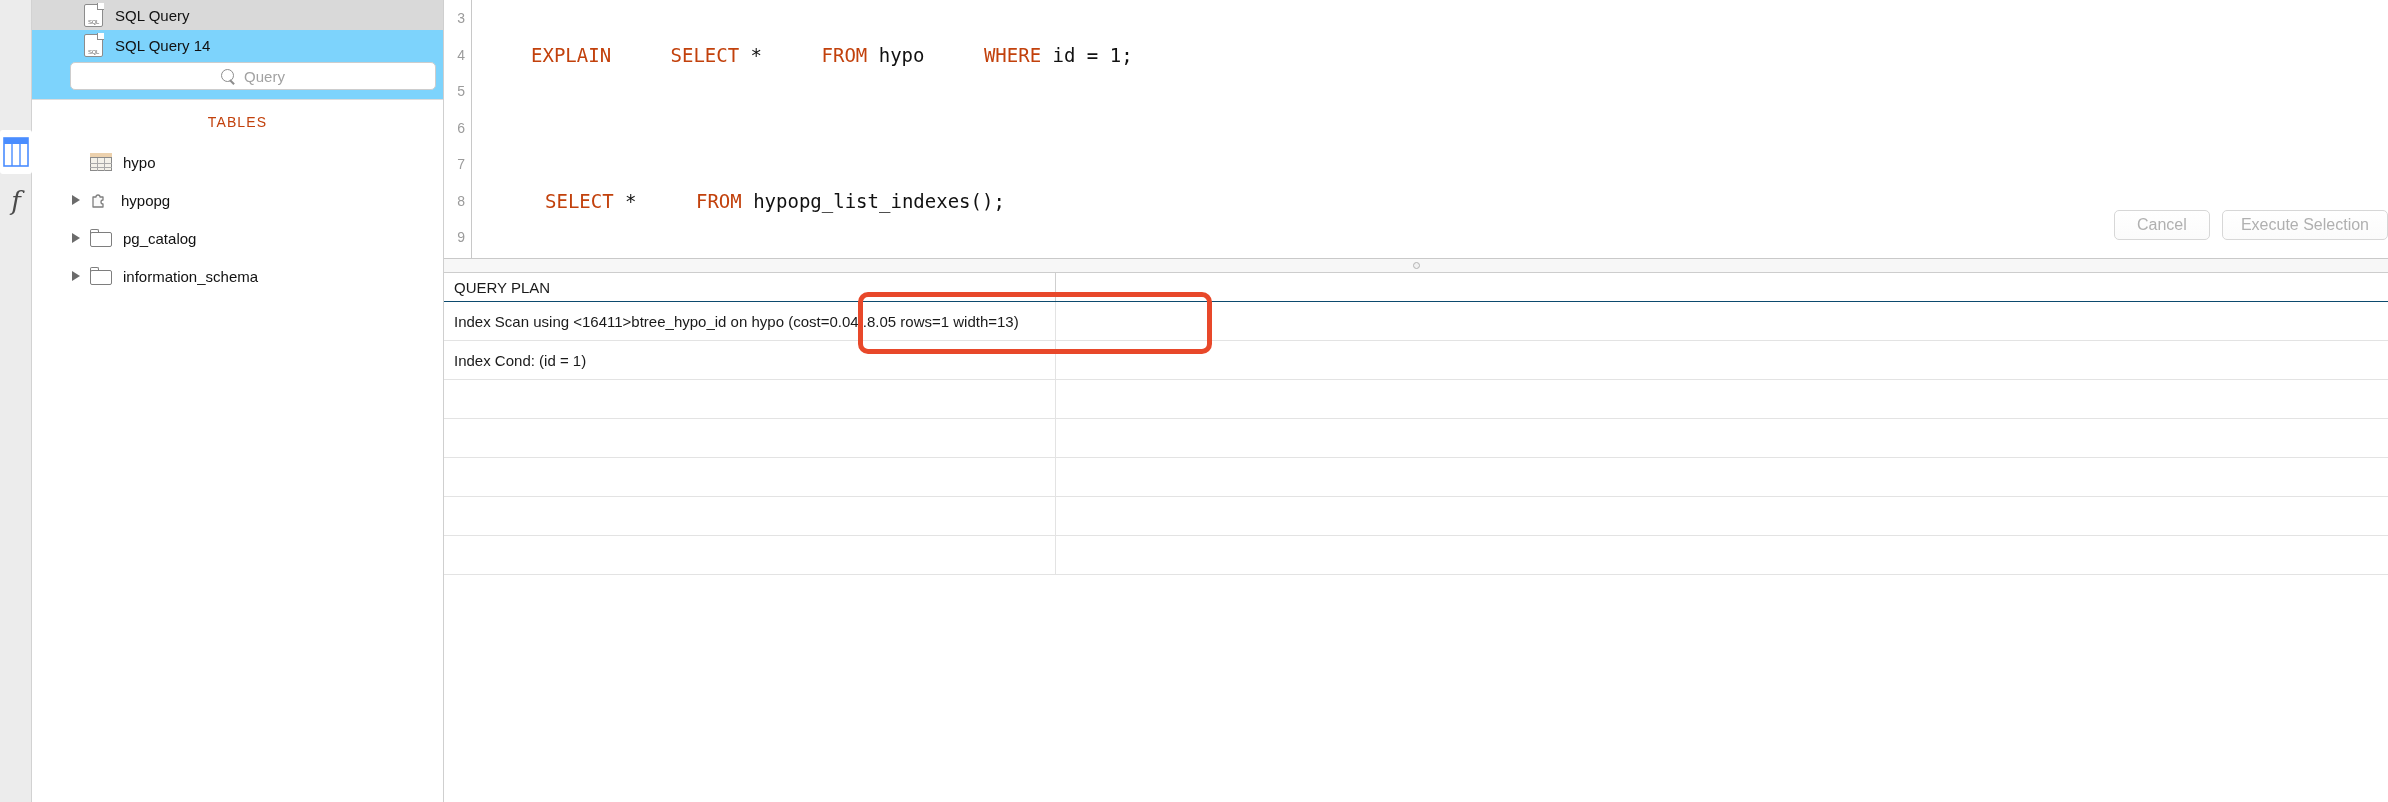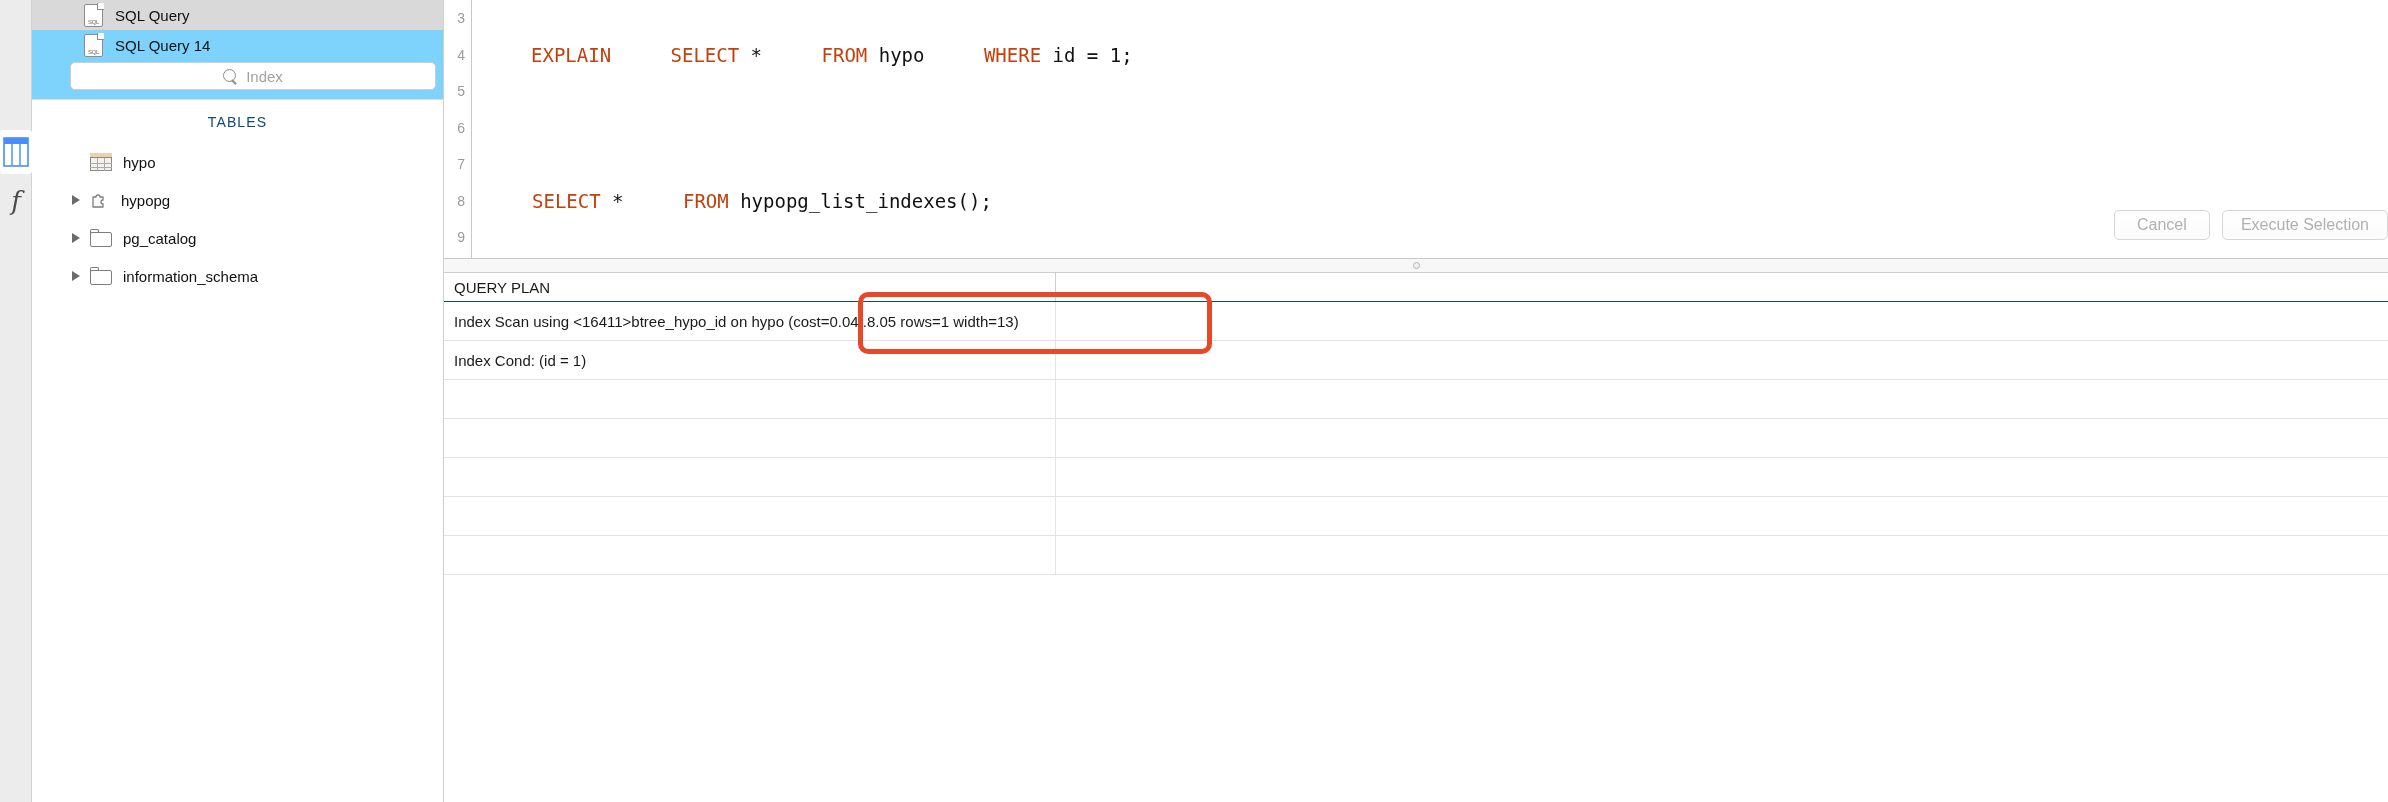--- a/index.html
+++ b/index.html
@@ -87,21 +87,21 @@
   }
   .plus-btn::before, .plus-btn::after {
     content: ""; position: absolute; background: #6f6f6f;
   }
   .plus-btn::before { left: 0; top: 10px; width: 21px; height: 1.6px; }
   .plus-btn::after { top: 0; left: 10px; height: 21px; width: 1.6px; }
 
   .tables-pane { position: absolute; left: 0; right: 0; top: 101px; bottom: 0; background: #fff; }
   .tables-header {
     height: 42px; display: flex; align-items: center; justify-content: center;
-    font-size: 14px; letter-spacing: 1.1px; color: #0c4a6e; font-weight: 400;
+    font-size: 14px; letter-spacing: 1.1px; color: #c2410c; font-weight: 400;
   }
   .tree-row {
     height: 38px; display: flex; align-items: center; gap: 11px;
     padding-left: 40px; font-size: 15px; color: #111;
   }
   .tri {
     width: 0; height: 0; flex: 0 0 9px;
     border-left: 8px solid #6b6b6b;
     border-top: 5.5px solid transparent; border-bottom: 5.5px solid transparent;
     margin-right: -2px;
@@ -242,21 +242,21 @@
           <span class="sheet"></span>
             <span class="fold"></span>
             <span class="lbl">SQL</span>
         </span>
         <span>SQL Query 14</span>
       </div>
 
       <div class="search-wrap">
         <div class="search-box">
           <span class="search-ico"></span>
-          <span class="search-ph">Index</span>
+          <span class="search-ph">Query</span>
         </div>
         <div class="plus-btn"></div>
       </div>
     </div>
 
     <div class="tables-pane">
       <div class="tables-header">TABLES</div>
 
       <div class="tree-row">
         <span class="tri hidden"></span>
@@ -302,21 +302,21 @@
   <div class="main">
 
     <div class="editor">
       <div class="gutter"></div>
       <div class="code-area" id="code-area">
           <div class="line" style="position: relative;"><span class="ln" style="left: -32px;">3</span><span style="padding-left: 10px;"></span></div>
           <div class="line" style="position: relative;"><span class="ln" style="left: -32px;">4</span><span style="padding-left: 10px;"><span class="kw">EXPLAIN</span><span class="plain"> </span><span class="kw">SELECT</span><span class="plain"> * </span><span class="kw">FROM</span><span class="plain"> hypo </span><span class="kw">WHERE</span><span class="plain"> id = 1;</span></span></div>
           <div class="line" style="position: relative;"><span class="ln" style="left: -32px;">5</span><span style="padding-left: 10px;"></span></div>
           <div class="line" style="position: relative;"><span class="ln" style="left: -32px;">6</span></div>
           <div class="line" style="position: relative;"><span class="ln" style="left: -32px;">7</span><span style="padding-left: 10px;"></span></div>
-          <div class="line" style="position: relative;"><span class="ln" style="left: -32px;">8</span><span style="padding-left: 11px;"><span class="kw">SELECT</span><span class="plain"> * </span><span class="kw">FROM</span><span class="plain"> hypopg_list_indexes();</span></span></div>
+          <div class="line" style="position: relative;"><span class="ln" style="left: -32px;">8</span><span style="padding-left: 24px;"><span class="kw">SELECT</span><span class="plain"> * </span><span class="kw">FROM</span><span class="plain"> hypopg_list_indexes();</span></span></div>
           <div class="line" style="position: relative;"><span class="ln" style="left: -32px;">9</span><span style="padding-left: 10px;"></span></div>
           <div class="line" style="position: relative;"></div>
         </div>
 
       <div class="btn-row">
         <div class="btn">Cancel</div>
         <div class="btn">Execute Selection</div>
       </div>
     </div>
 

